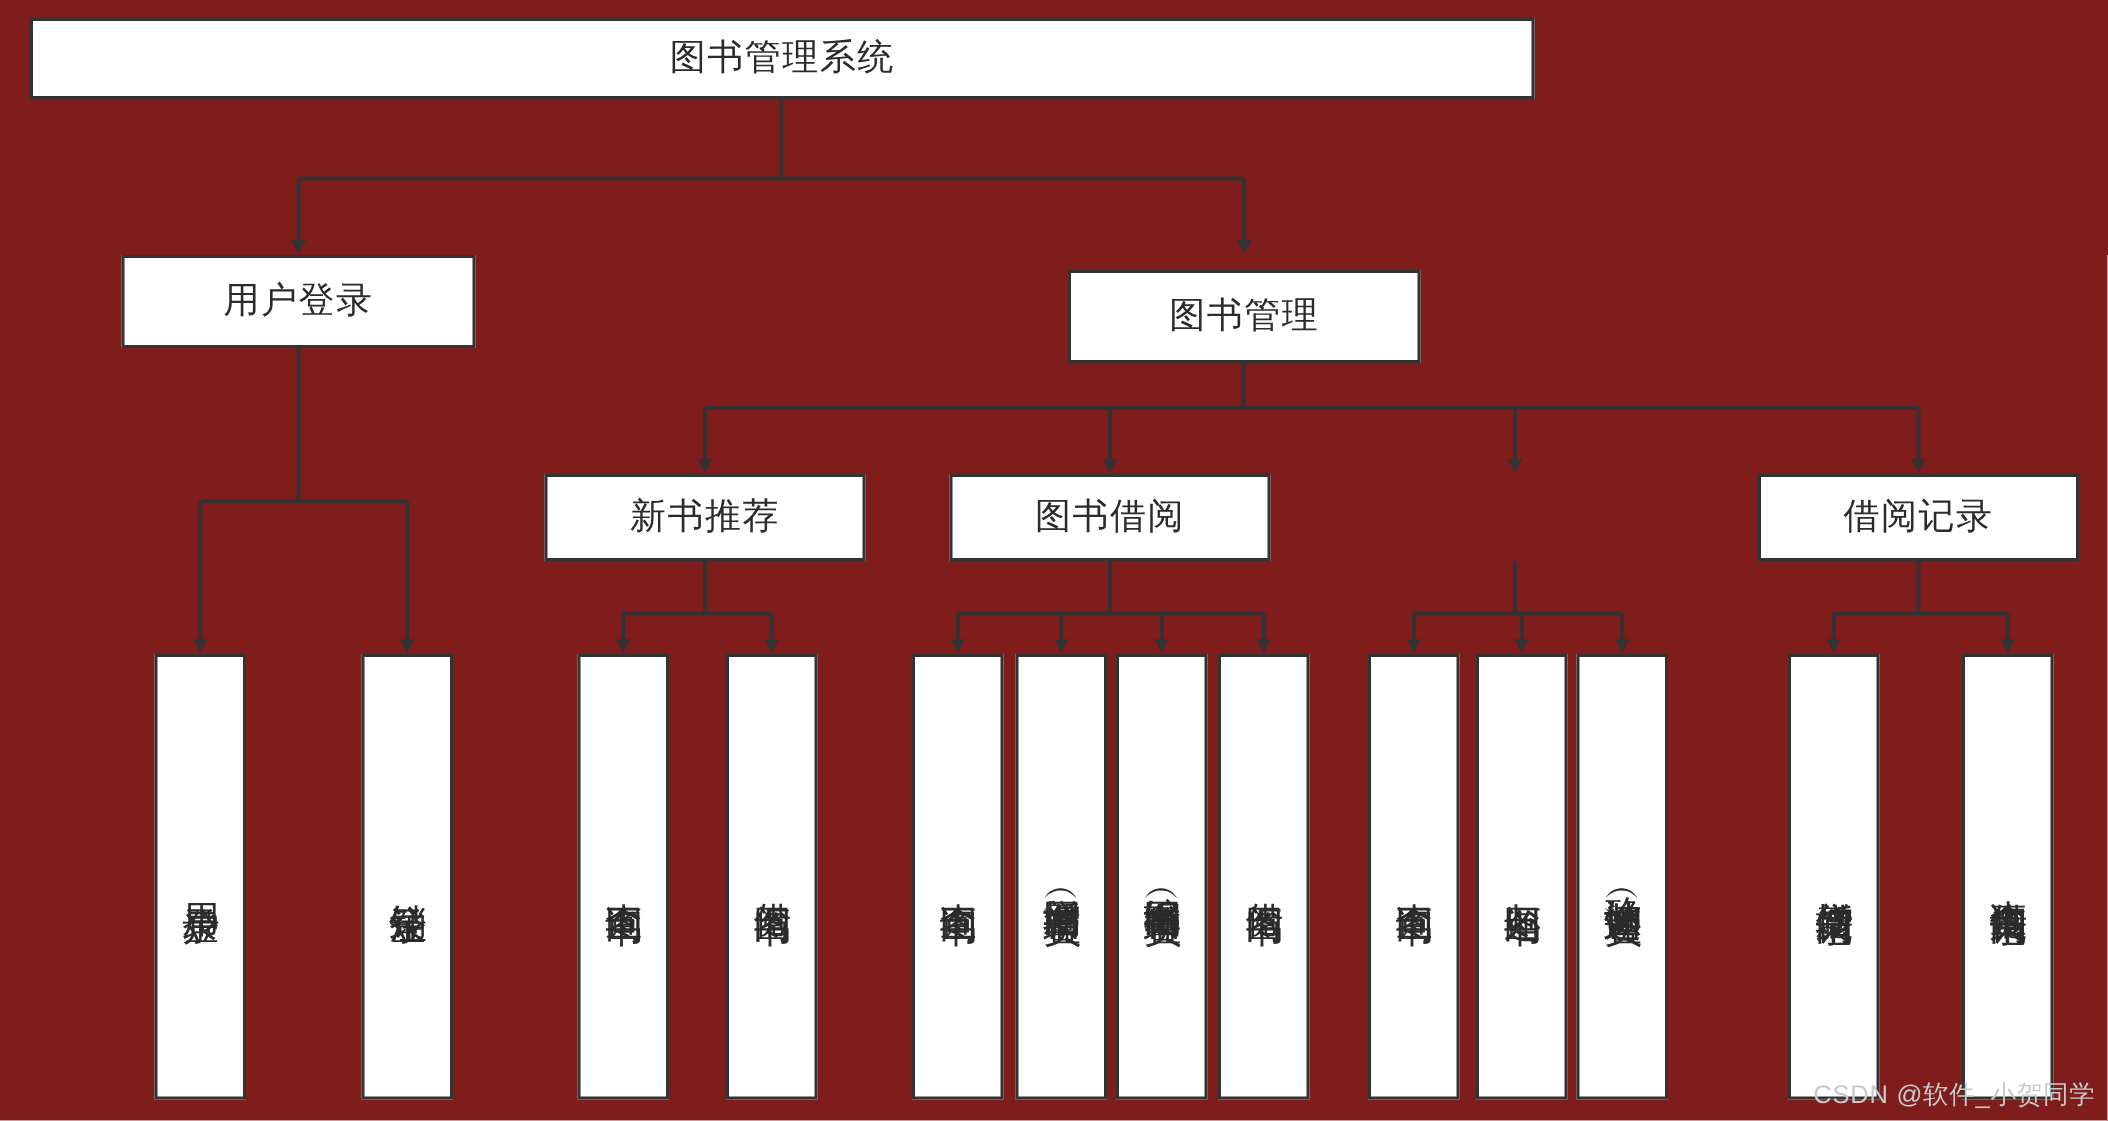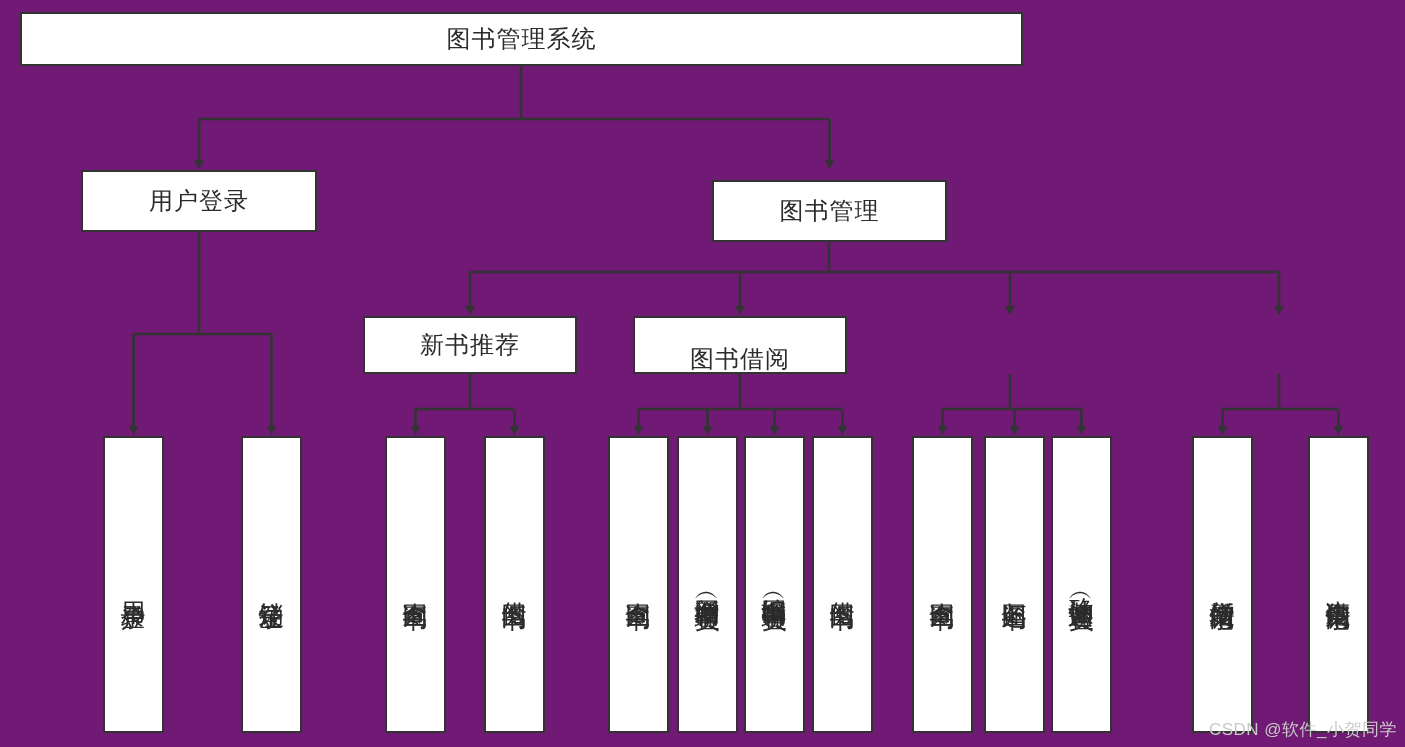--- a/index.html
+++ b/index.html
@@ -8,21 +8,21 @@
     padding: 0;
     background: #ffffff;
   }
   body {
     font-family: "Liberation Sans", "DejaVu Sans", sans-serif;
   }
   #canvas {
     position: relative;
     width: 1405px;
     height: 747px;
-    background: #701a75;
+    background: #7f1d1d;
     overflow: hidden;
   }
   #edges {
     position: absolute;
     left: 0;
     top: 0;
     width: 1405px;
     height: 747px;
     pointer-events: none;
   }
@@ -125,22 +125,25 @@
   <div class="node h" style="left: 81px; top: 170px; width: 236px; height: 62px;">
     <span class="label">用户登录</span>
   </div>
   <div class="node h" style="left: 712px; top: 170px; width: 235px; height: 62px; margin-top: 10px;">
     <span class="label">图书管理</span>
   </div>
 
   <div class="node h" style="left: 363px; top: 316px; width: 214px; height: 58px;">
     <span class="label">新书推荐</span>
   </div>
-  <div class="node h" style="left: 633px; top: 316px; width: 214px; height: 58px; align-items: flex-end;">
+  <div class="node h" style="left: 633px; top: 316px; width: 214px; height: 58px;">
     <span class="label">图书借阅</span>
+  </div>
+  <div class="node h" style="left: 1172px; top: 316px; width: 214px; height: 58px;">
+    <span class="label">借阅记录</span>
   </div>
 
   <div class="node v" style="left: 103px; top: 436px; width: 61px; height: 297px;">
     <span class="label">用户登录</span>
   </div>
   <div class="node v" style="left: 241px; top: 436px; width: 61px; height: 297px;">
     <span class="label">注销登录</span>
   </div>
   <div class="node v" style="left: 385px; top: 436px; width: 61px; height: 297px;">
     <span class="label">查询图书</span>

